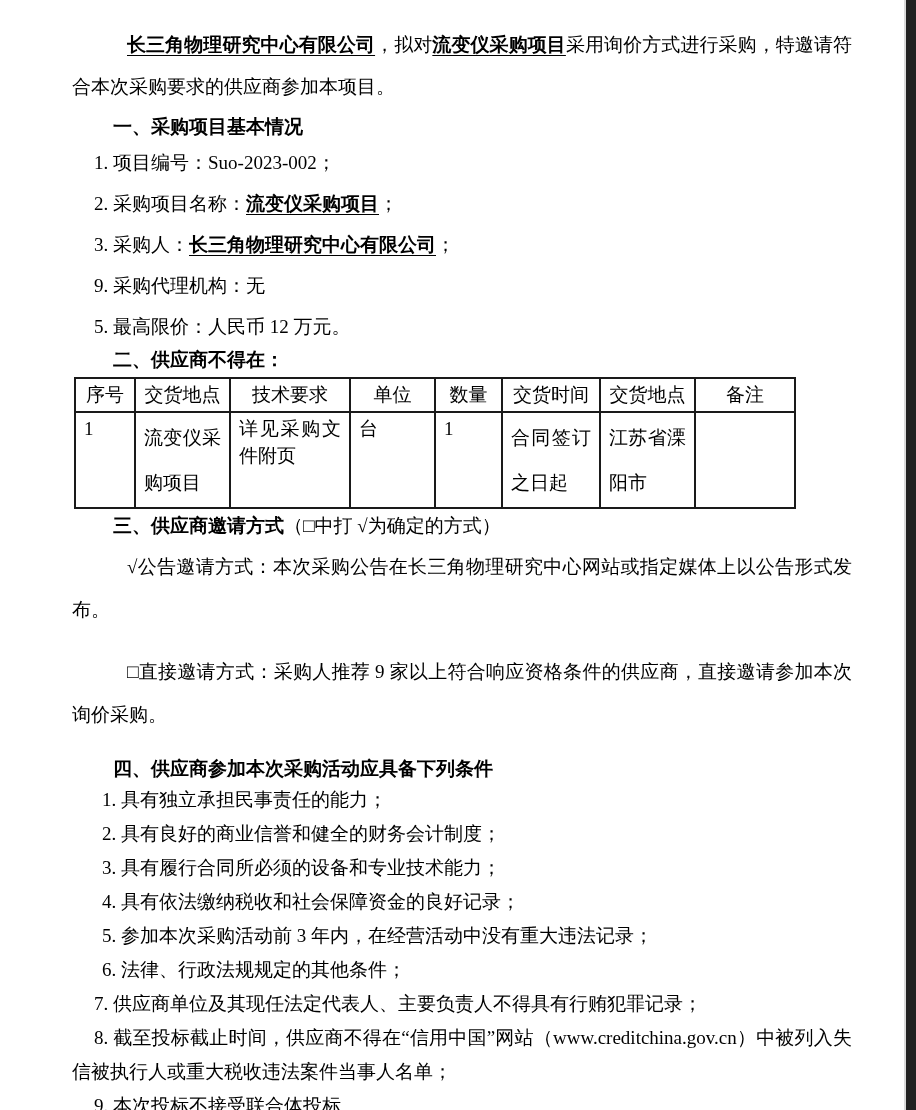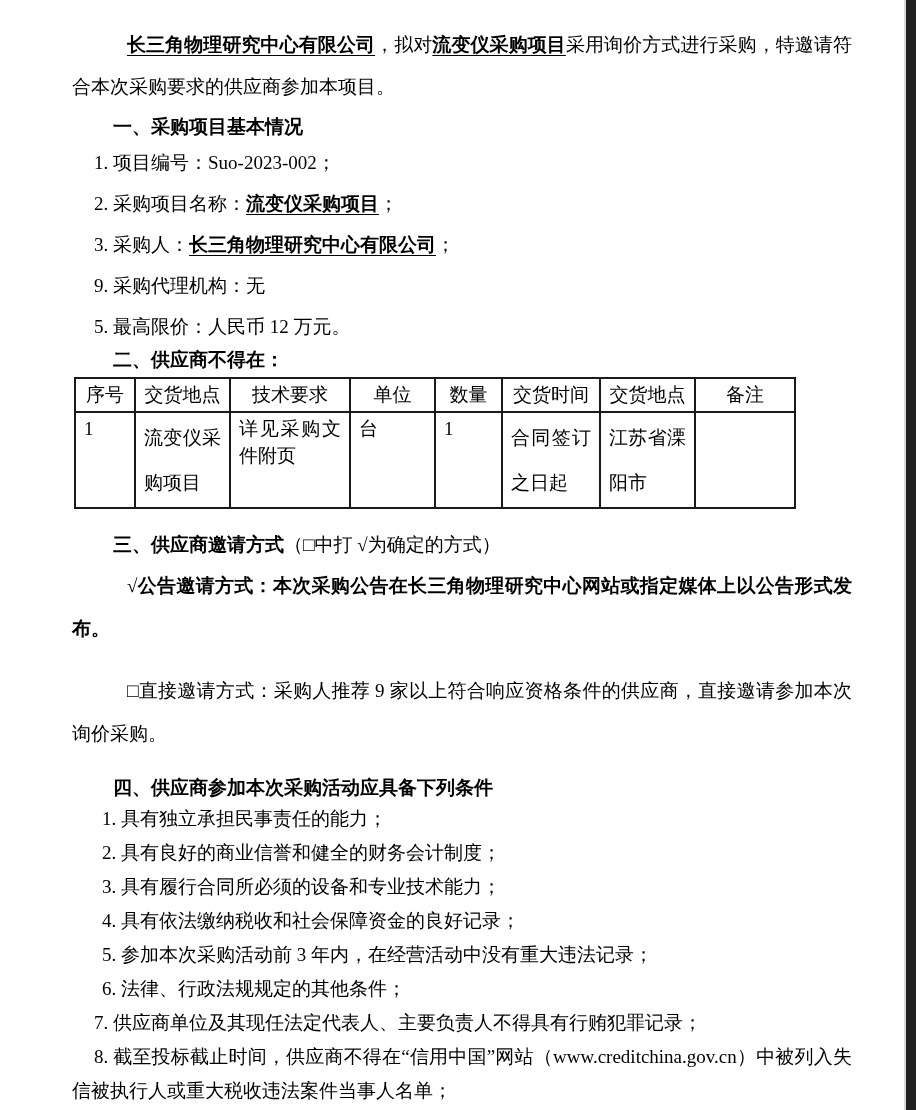--- a/index.html
+++ b/index.html
@@ -10,21 +10,21 @@
     font-size:19px; color:#000000;
     position:relative; overflow:hidden;
   }
   .doc { position:absolute; left:72px; top:0; width:780px; }
 
   .intro { margin:24px 0 0 0; line-height:42px; text-indent:55px; text-align:justify; }
 
   .h { font-weight:bold; line-height:30px; text-indent:41px; }
   .h1x { margin-top:4px; }
   .h2x { margin-top:0; line-height:26px; }
-  .h3x { margin-top:21px; }
+  .h3x { margin-top:2px; }
   .h4x { margin-top:0; line-height:28px; }
   .h .normal { font-weight:normal; }
 
   .s1-item { line-height:41px; text-indent:22px; text-align:justify; }
   .u { text-decoration:underline; text-underline-offset:4px;font-weight:bold; }
 
   table.ptable {
     border-collapse:collapse; table-layout:fixed;
     width:720px; margin-left:2px; margin-top:4px;padding-left:13px;
   }
@@ -32,21 +32,21 @@
     border:2px solid #1a1a1a; vertical-align:top;
     padding:2px 8px; overflow:hidden;
   }
   td.th { text-align:center; height:28px; line-height:28px; padding:2px 2px; }
   tr.data td { height:66px; }
   td.c-wide  { line-height:45px; text-align:justify; }
   td.c-tech  { line-height:27px; text-align:justify;border-radius:22px; }
   td.c-plain { line-height:27px; }
 
   .p3 { line-height:43px; text-indent:55px; text-align:justify; }
-  .p3a { margin-top:4px;font-weight:bold; }
+  .p3a { margin-top:4px; }
   .p3b { margin-top:0; }
 
   .s4-item { line-height:34px; text-indent:30px; text-align:justify; }
   .s4-late { text-indent:22px; }
 
   .edge-strip {
     position:absolute; right:0; top:0;
     width:10px; height:1110px;
     background:#212121; border-left:2px solid #d9d9d9;
   }

